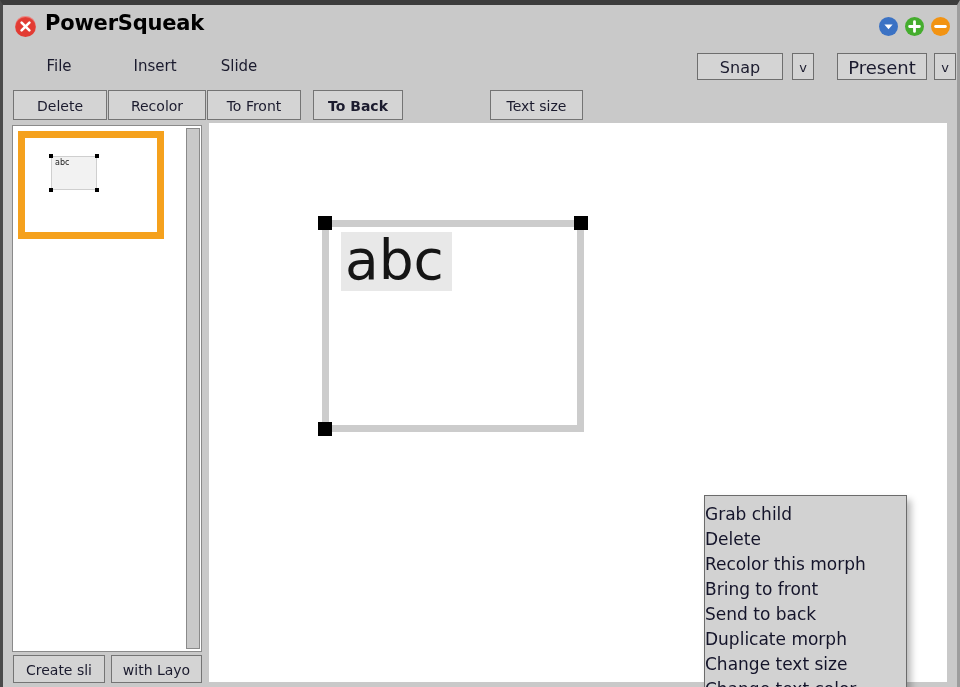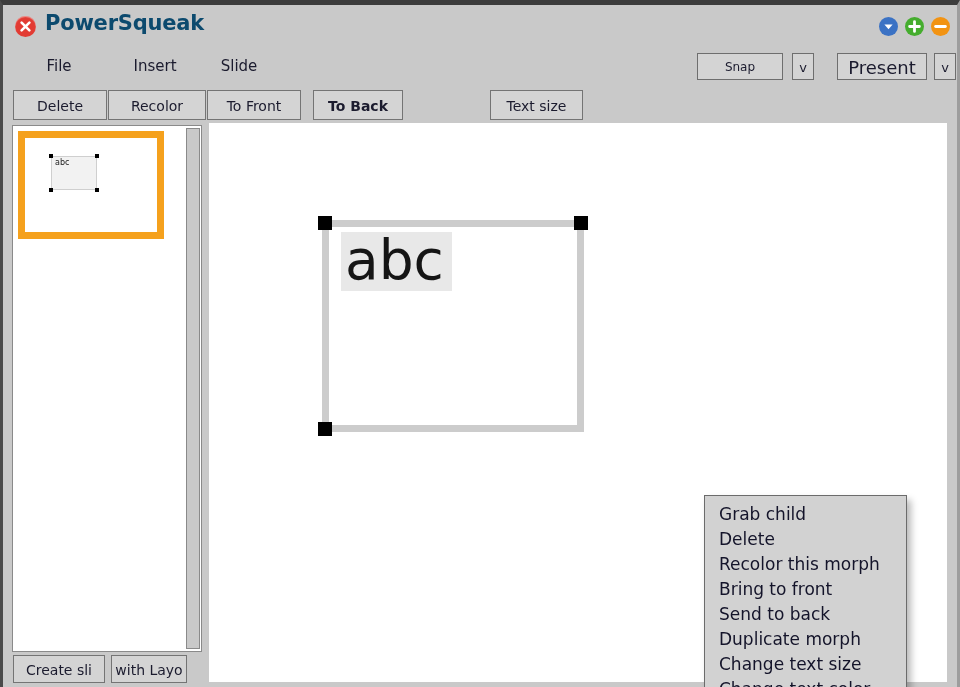--- a/index.html
+++ b/index.html
@@ -42,21 +42,21 @@
     border-radius: 50%;
     background: #e23b33;
     box-shadow: inset 0 1px 1px rgba(255,255,255,.45);
   }
   #close-icon svg { display:block; }
   #app-title {
     position: absolute;
     left: 42px; top: 6px;
     font-size: 21px;
     font-weight: bold;
-    color: #0c4a6e;
+    color: #000000;
     letter-spacing: -0.2px;
   }
   .win-btn {
     position: absolute;
     top: 12px;
     width: 19px; height: 19px;
     border-radius: 50%;
   }
   #win-collapse { left: 876px; background: #3b72c4; }
   #win-expand   { left: 902px; background: #45ad2e; }
@@ -83,21 +83,21 @@
   #menu-item-file   { left: 26px;  width: 60px; }
   #menu-item-insert { left: 115px; width: 74px; }
   #menu-item-slide  { left: 202px; width: 68px; text-align: center; }
 
   #snap-button {
     position: absolute;
     left: 694px; top: 48px;
     width: 86px; height: 27px;
     background: #d4d4d4;
     border: 1px solid #6e6e6e;
-    font-size: 12px;
+    font-size: 16px;
     color: #1b1b2e;
     text-align: center;
     line-height: 27px;
     box-sizing: border-box;
   }
   #snap-dropdown {
     position: absolute;
     left: 789px; top: 48px;
     width: 22px; height: 27px;
     background: #d4d4d4;
@@ -215,21 +215,21 @@
     color: #1b1b2e;
     line-height: 28px;
     text-align: center;
     box-sizing: border-box;
     overflow: hidden;
     white-space: nowrap;
   }
   #with-layout-button {
     position: absolute;
     left: 108px; top: 650px;
-    width: 76px;
+    width: 91px;
     height: 28px;
     background: #d4d4d4;
     border: 1px solid #747474;
     font-size: 14px;
     color: #1b1b2e;
     line-height: 28px;
     text-align: center;
     box-sizing: border-box;
     overflow: hidden;
     white-space: nowrap;
@@ -285,21 +285,21 @@
     width: 203px;
     background: #d2d2d2;
     border: 1px solid #6b6b6b;
     box-shadow: 4px 5px 7px rgba(0,0,0,0.28);
     padding: 6px 0 7px 0;
     box-sizing: border-box;
   }
   .context-menu-item {
     height: 25px;
     line-height: 25px;
-    padding-left: 14px;
+    padding-left: 0;
     font-size: 17px;
     color: #14142a;
     white-space: nowrap;
     cursor: default;
   }
 </style>
 </head>
 <body>
 
 <div id="app-window">

